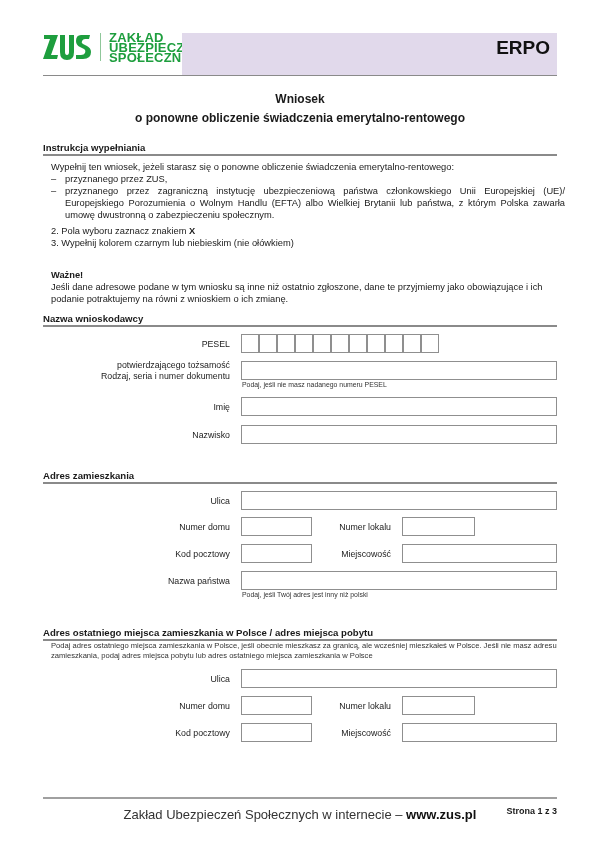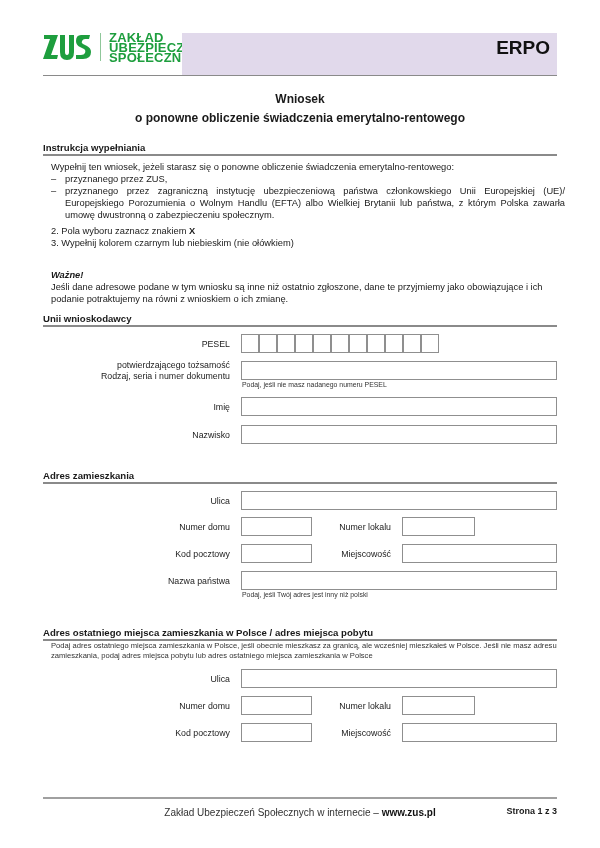--- a/index.html
+++ b/index.html
@@ -21,21 +21,21 @@
   .sec-rule { left: 43px; width: 514px; height: 2px; background: #8a8a8a; }
   .txt { left: 43px; font-size: 9.3px; line-height: 12px; width: 514px; margin-left: 8px; }
   .dash { position: absolute; left: 0; }
   .ind { padding-left: 14px; position: relative; text-align: justify; }
   .small { font-size: 7.6px; line-height: 10px; color: #333; }
   .lbl { font-size: 8.8px; text-align: right; color: #222; line-height: 11px; }
   .box { border: 1px solid #8f8f8f; background: #fff; height: 19px; box-sizing: border-box; }
   .hint { font-size: 6.9px; color: #333; }
   .pesel-cell { position: absolute; top: 0; width: 18px; height: 19px; box-sizing: border-box; border: 1px solid #8f8f8f; background: #fff; }
   .footer-rule { left: 43px; top: 797px; width: 514px; height: 2px; background: #a0a0a0; }
-  .footer-text { left: 43px; width: 514px; top: 807px; text-align: center; font-size: 10px; color: #333; }
+  .footer-text { left: 43px; width: 514px; top: 807px; text-align: center; font-size: 13px; color: #333; }
   .footer-page { right: 43px; top: 806px; font-size: 9px; font-weight: bold; }
 </style>
 </head>
 <body>
 
 <svg class="abs logo-mark" viewBox="0 0 50 28">
   <path d="M1 2 H15 L8 22 H15 L14 26 H0 L7 6 H1 Z" fill="#1e9e3e"></path>
   <path d="M17 2 H22 V19 Q22 22 24 22 Q26 22 26 19 V2 H31 V19 Q31 27 24 27 Q17 27 17 19 Z" fill="#1e9e3e"></path>
   <path d="M47 2 H38 Q33 2 33 8 Q33 12 37 14 L41 16 Q43 17 42 20 Q41 22 38 22 H33 V26 H40 Q48 26 48 19 Q48 15 44 13 L40 11 Q38 10 39 8 Q40 6 42 6 H46 Z" fill="#1e9e3e"></path>
 </svg>
@@ -57,25 +57,25 @@
 <div class="abs txt" style="top:161px;">
   <div>Wypełnij ten wniosek, jeżeli starasz się o ponowne obliczenie świadczenia emerytalno-rentowego:</div>
   <div class="ind"><span class="dash">–</span><span>przyznanego przez ZUS,</span></div>
   <div class="ind"><span class="dash">–</span><span>przyznanego przez zagraniczną instytucję ubezpieczeniową państwa członkowskiego Unii Europejskiej (UE)/ Europejskiego Porozumienia o Wolnym Handlu (EFTA) albo Wielkiej Brytanii lub państwa, z którym Polska zawarła umowę dwustronną o zabezpieczeniu społecznym.</span></div>
 </div>
 <div class="abs txt" style="top:225px;">
   <div><span>2. Pola wyboru zaznacz znakiem </span><b>X</b></div>
   <div>3. Wypełnij kolorem czarnym lub niebieskim (nie ołówkiem)</div>
 </div>
 <div class="abs txt" style="top:269px;">
-  <div style="font-weight:bold;font-style:italic;">Ważne!</div>
+  <div style="font-weight:bold;">Ważne!</div>
   <div>Jeśli dane adresowe podane w tym wniosku są inne niż ostatnio zgłoszone, dane te przyjmiemy jako obowiązujące i ich podanie potraktujemy na równi z wnioskiem o ich zmianę.</div>
 </div>
 
-<div class="abs sec-h" style="top:313px;">Unii wnioskodawcy</div>
+<div class="abs sec-h" style="top:313px;">Nazwa wnioskodawcy</div>
 <div class="abs sec-rule" style="top:325px;"></div>
 
 <div class="abs lbl" style="left:43px; width:187px; top:339px;">PESEL</div>
 <div class="abs" style="left:241px; top:334px; width:198px; height:19px;" id="pesel-wrap">
     <div class="pesel-cell" style="left: 0px;"></div>
     <div class="pesel-cell" style="left: 18px;"></div>
     <div class="pesel-cell" style="left: 36px;"></div>
     <div class="pesel-cell" style="left: 54px;"></div>
     <div class="pesel-cell" style="left: 72px;"></div>
     <div class="pesel-cell" style="left: 90px;"></div>

